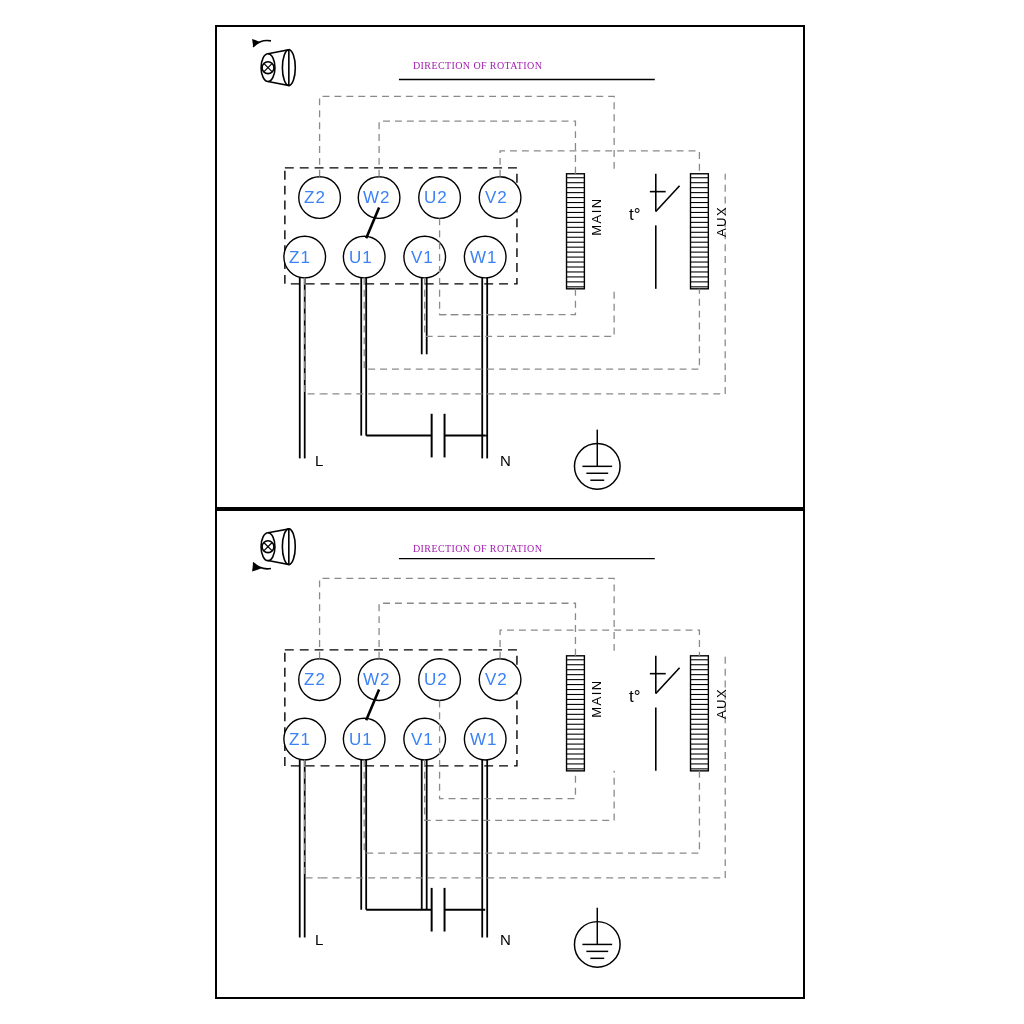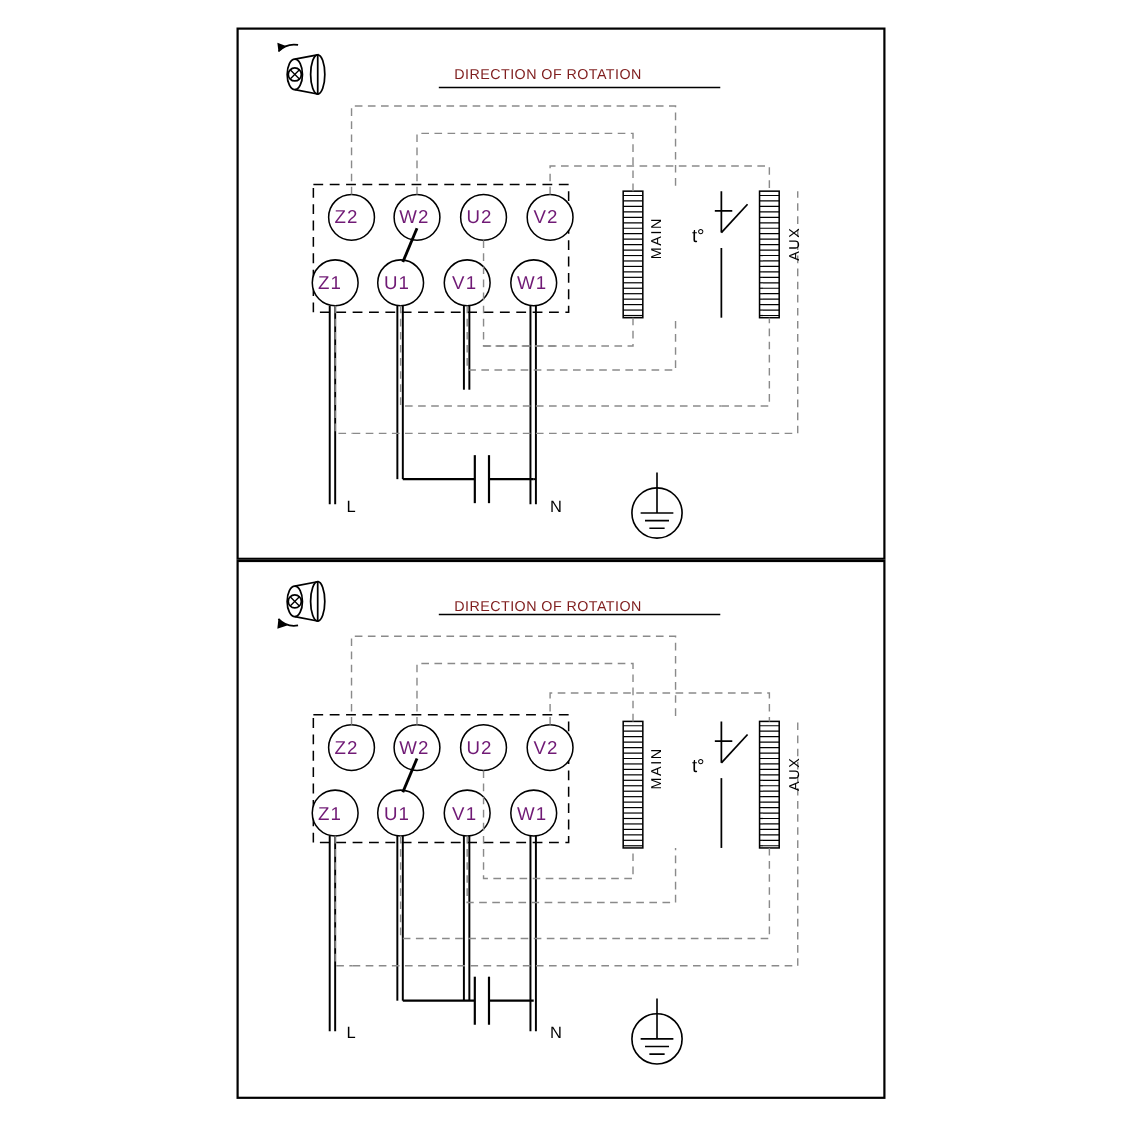--- a/index.html
+++ b/index.html
@@ -21,29 +21,30 @@
     box-sizing: border-box;
     background: #fff;
   }
   #panel-top { left: 215px; top: 25px; width: 590px; height: 484px; }
   #panel-bottom { left: 215px; top: 509px; width: 590px; height: 490px; }
 
   .svgwrap { position: absolute; left: 0; top: 0; width: 100%; height: 100%; }
 
   .title-text {
     position: absolute;
-    font-size: 13px;
+    font-size: 10px;
     letter-spacing: 0.4px;
-    color: #7f1d1d;
-    white-space: nowrap;
+    color: #a21caf;
+    white-space: nowrap;
+    font-family: Liberation Serif, serif;
   }
   .term-label {
     position: absolute;
     font-size: 17px;
-    color: #701a75;
+    color: #3b82f6;
     white-space: nowrap;
     letter-spacing: 1px;
     text-align: center;
   }
   .coil-label {
     position: absolute;
     font-size: 13px;
     color: #000;
     white-space: nowrap;
     letter-spacing: 1.5px;

